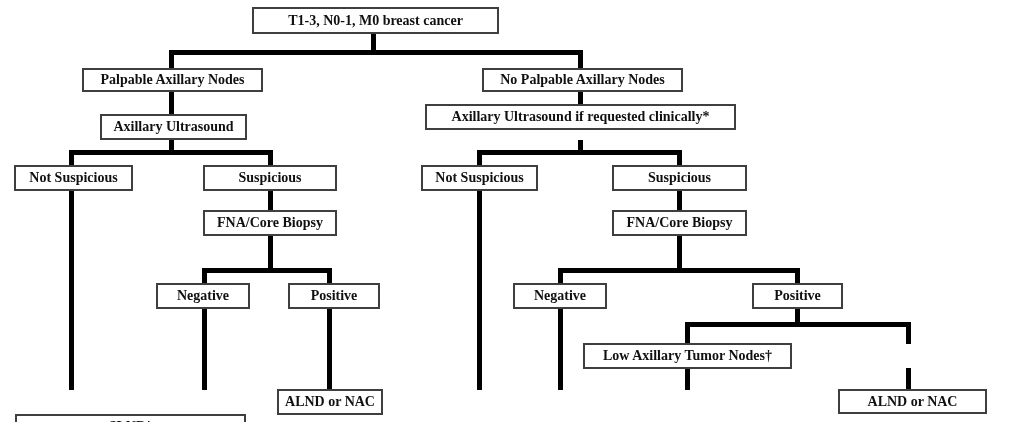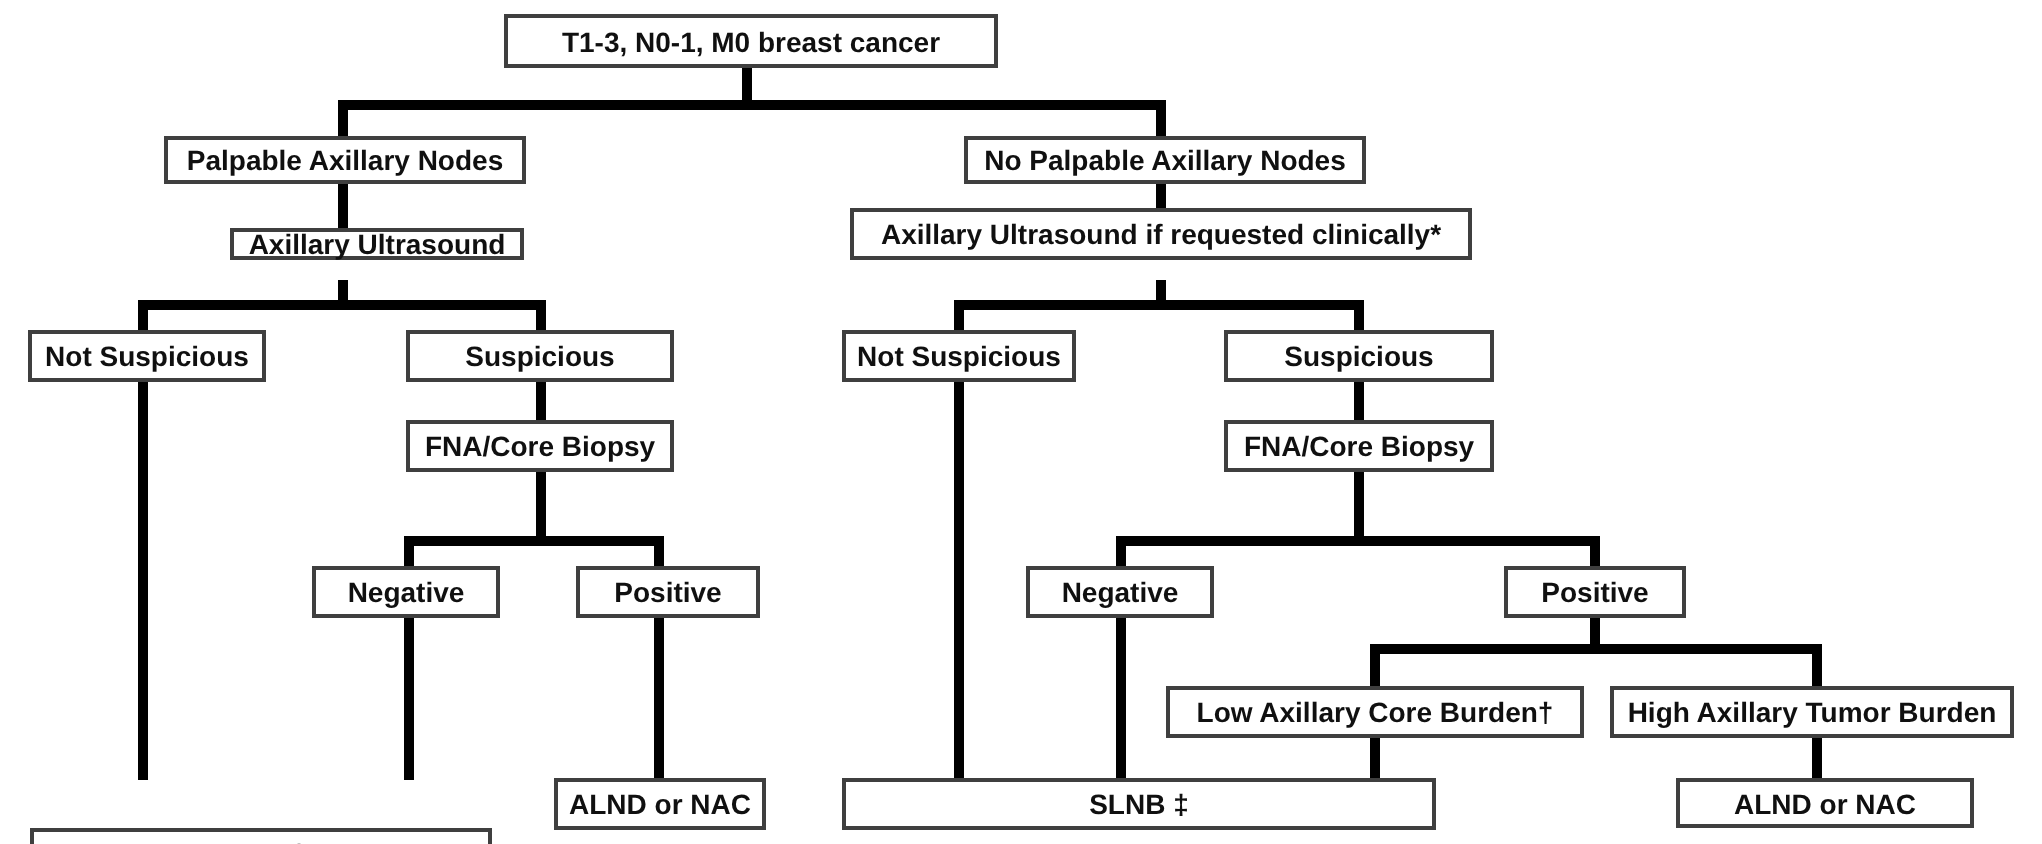--- a/index.html
+++ b/index.html
@@ -1,21 +1,21 @@
 <!DOCTYPE html>
 <html style="--bg-color: #ffffff; --line-color: #000000; --border-color: #3f3f3f; --text-color: #101010;"><head>
 <meta charset="utf-8">
 <style>
   html,body{margin:0;padding:0;background:#ffffff;}
   .canvas{
     position:relative;
     width:1021px;height:422px;
     background:var(--bg-color,#ffffff);
     overflow:hidden;
-    font-family:Liberation Sans, sans-serif;
+    font-family:Liberation Serif, serif;
   }
   .node{
     position:absolute;
     box-sizing:border-box;
     background:#ffffff;
     border:2px solid var(--border-color,#3f3f3f);
     color:var(--text-color,#101010);
     display:flex;align-items:center;justify-content:center;
     font-weight:700;font-size:14px;line-height:1;
     white-space:nowrap;
@@ -68,37 +68,35 @@
   <div class="line" style="left:685px;top:322px;width:5px;height:22px;"></div>
   <div class="line" style="left:906px;top:322px;width:5px;height:22px;"></div>
   <div class="line" style="left:685px;top:368px;width:5px;height:22px;"></div>
   <div class="line" style="left:906px;top:368px;width:5px;height:22px;"></div>
 
   <div class="node" style="left:252px;top:7px;width:247px;height:27px;">T1-3, N0-1, M0 breast cancer</div>
 
   <div class="node" style="left:82px;top:68px;width:181px;height:24px;">Palpable Axillary Nodes</div>
   <div class="node" style="left:482px;top:68px;width:201px;height:24px;">No Palpable Axillary Nodes</div>
 
-  <div class="node" style="left:115px;top:114px;width:147px;height:16px;">Axillary Ultrasound</div>
+  <div class="node" style="left:100px;top:114px;width:147px;height:26px;">Axillary Ultrasound</div>
   <div class="node" style="left:425px;top:104px;width:311px;height:26px;">Axillary Ultrasound if requested clinically*</div>
 
   <div class="node" style="left:14px;top:165px;width:119px;height:26px;">Not Suspicious</div>
   <div class="node" style="left:203px;top:165px;width:134px;height:26px;">Suspicious</div>
   <div class="node" style="left:203px;top:210px;width:134px;height:26px;">FNA/Core Biopsy</div>
 
   <div class="node" style="left:421px;top:165px;width:117px;height:26px;">Not Suspicious</div>
   <div class="node" style="left:612px;top:165px;width:135px;height:26px;">Suspicious</div>
   <div class="node" style="left:612px;top:210px;width:135px;height:26px;">FNA/Core Biopsy</div>
 
   <div class="node" style="left:156px;top:283px;width:94px;height:26px;">Negative</div>
   <div class="node" style="left:288px;top:283px;width:92px;height:26px;">Positive</div>
   <div class="node" style="left:513px;top:283px;width:94px;height:26px;">Negative</div>
   <div class="node" style="left:752px;top:283px;width:91px;height:26px;">Positive</div>
 
-  <div class="node" style="left:583px;top:343px;width:209px;height:26px;">Low Axillary Core Burden†</div>
-  <div class="node" style="left:805px;top:343px;width:202px;height:26px;">High Axillary Tumor Burden</div>
+  <div class="node" style="left:583px;top:343px;width:209px;height:26px;">Low Axillary Tumor Nodes†</div>
 
   <div class="node" style="left:15px;top:389px;width:231px;height:26px;margin-top:25px;">SLNB‡</div>
   <div class="node" style="left:277px;top:389px;width:106px;height:26px;">ALND or NAC</div>
-  <div class="node" style="left:421px;top:389px;width:297px;height:26px;">SLNB ‡</div>
   <div class="node" style="left:838px;top:389px;width:149px;height:25px;">ALND or NAC</div>
 
 </div>
 
 </body></html>

